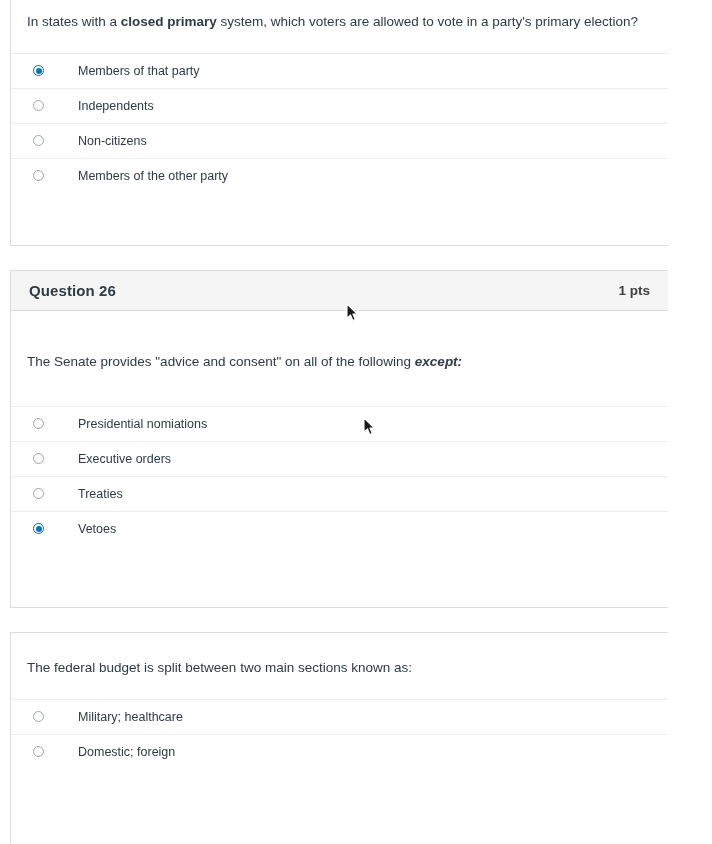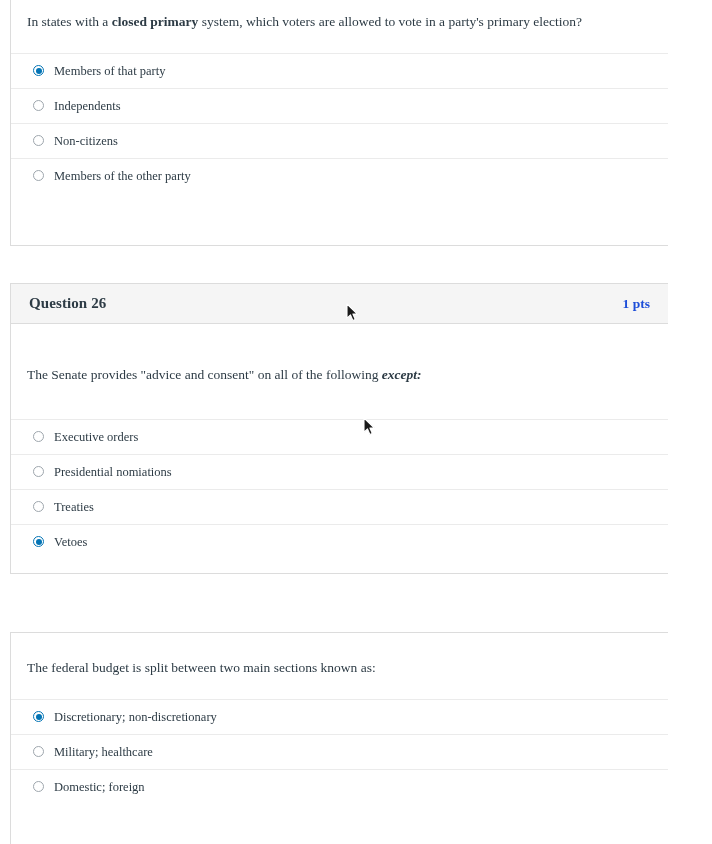--- a/index.html
+++ b/index.html
@@ -15,21 +15,20 @@
     overflow: hidden;
     position: relative;
   }
 
   .quiz-root {
     position: absolute;
     left: 0;
     top: 0;
     width: 712px;
     height: 844px;
-    font-family: Liberation Serif, serif;
   }
 
   
   .question-panel {
     position: absolute;
     left: 10px;
     width: 658px;              
     box-sizing: border-box;
     background: #ffffff;
     border: 1px solid #dcdcdc;
@@ -48,21 +47,21 @@
   }
   .question-header-title {
     font-size: 15px;
     font-weight: bold;
     color: #2d3b45;
     letter-spacing: .1px;
   }
   .question-header-points {
     font-size: 13.5px;
     font-weight: bold;
-    color: #1d4ed8;
+    color: #404040;
     white-space: nowrap;
   }
 
   .question-body {
     padding: 0;
   }
 
   .question-text {
     font-size: 13.5px;
     line-height: 1.62;
@@ -84,20 +83,21 @@
     padding: 0;
     list-style: none;
   }
   .answer-row {
     display: flex;
     align-items: center;
     height: 35px;
     border-top: 1px solid #ebebeb;
     padding-left: 22px;
     box-sizing: border-box;
+    gap: 24px;
   }
 
   .radio {
     position: relative;
     width: 11px;
     height: 11px;
     border-radius: 50%;
     border: 1px solid #9ea6ad;
     background: #ffffff;
     box-sizing: border-box;
@@ -160,61 +160,57 @@
           <span class="answer-label">Non-citizens</span>
         </li>
         <li class="answer-row">
           <span class="radio"></span>
           <span class="answer-label">Members of the other party</span>
         </li>
       </ul>
     </div>
   </div>
 
-  <div class="question-panel" style="top:283px; height:291px;">
+  <div class="question-panel" style="top:270px; height:338px;">
     <div class="question-header">
       <span class="question-header-title">Question 26</span>
       <span class="question-header-points">1 pts</span>
     </div>
     <div class="question-body">
       <p class="question-text" style="padding-top:40px; padding-bottom:33px; margin:0;">
         <span>The Senate provides "advice and consent" on all of the following </span><span class="bi">except:</span>
       </p>
       <ul class="answers">
         <li class="answer-row">
           <span class="radio"></span>
+          <span class="answer-label">Presidential nomiations</span>
+        </li>
+        <li class="answer-row">
+          <span class="radio"></span>
           <span class="answer-label">Executive orders</span>
-        </li>
-        <li class="answer-row">
-          <span class="radio"></span>
-          <span class="answer-label">Presidential nomiations</span>
         </li>
         <li class="answer-row">
           <span class="radio"></span>
           <span class="answer-label">Treaties</span>
         </li>
         <li class="answer-row">
           <span class="radio checked"></span>
           <span class="answer-label">Vetoes</span>
         </li>
       </ul>
     </div>
   </div>
 
   <div class="question-panel" style="top:632px; height:250px;">
     <div class="question-body">
       <p class="question-text" style="padding-top:24px; padding-bottom:20px; margin:0;">
         <span>The federal budget is split between two main sections known as:</span>
       </p>
       <ul class="answers">
         <li class="answer-row">
-          <span class="radio checked"></span>
-          <span class="answer-label">Discretionary; non-discretionary</span>
-        </li>
-        <li class="answer-row">
           <span class="radio"></span>
           <span class="answer-label">Military; healthcare</span>
         </li>
         <li class="answer-row">
           <span class="radio"></span>
           <span class="answer-label">Domestic; foreign</span>
         </li>
       </ul>
     </div>
   </div>

